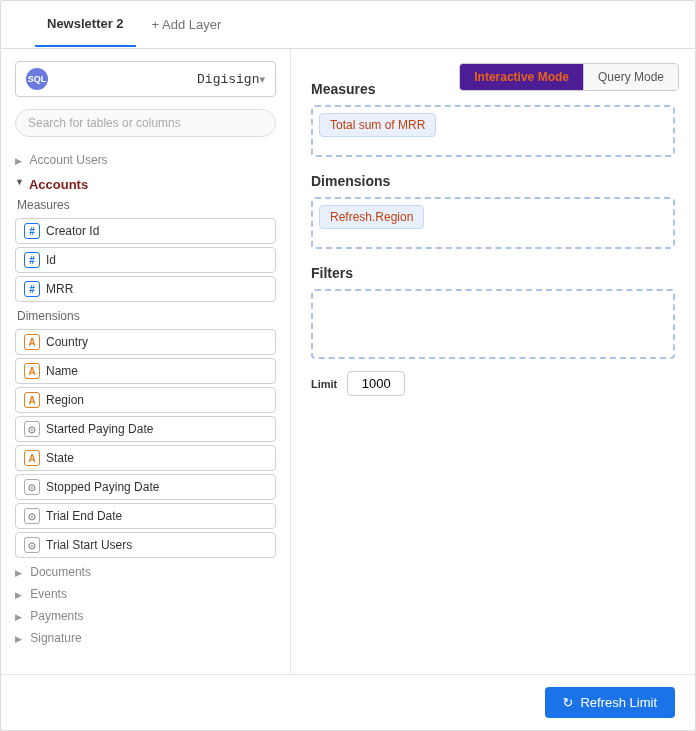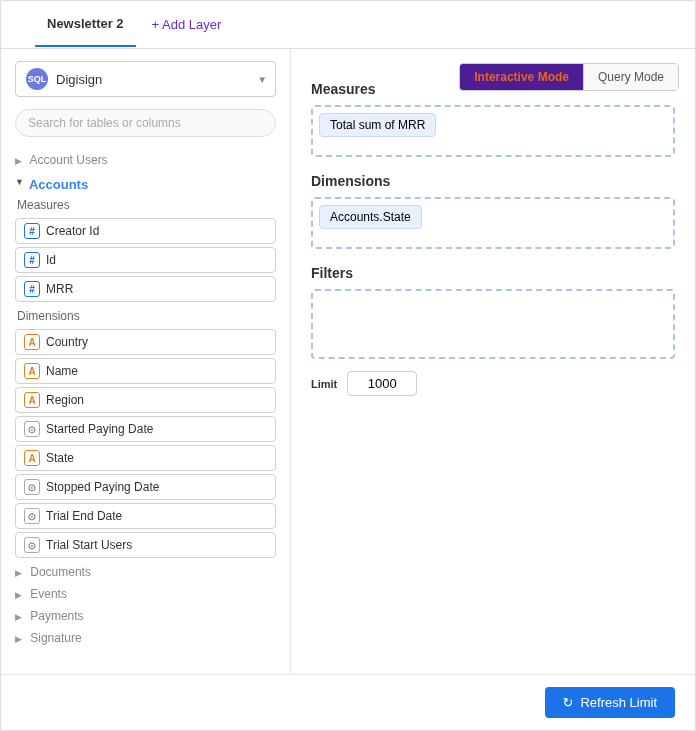--- a/index.html
+++ b/index.html
@@ -41,21 +41,21 @@
       color: #555;
       border-bottom: 2px solid transparent;
       margin-right: 4px;
     }
     .tab.active {
       color: #333;
       font-weight: 600;
       border-bottom: 2px solid #1a73e8;
     }
     .add-layer {
-      color: #6d28d9;
+      color: #737373;
       padding: 14px 12px;
       cursor: pointer;
     }
 
     
     .main {
       display: flex;
       flex: 1;
       overflow: hidden;
     }
@@ -66,20 +66,21 @@
       flex-shrink: 0;
       border-right: 1px solid #e5e5e5;
       display: flex;
       flex-direction: column;
       overflow: hidden;
     }
 
     .datasource-selector {
       padding: 12px 14px 8px;
       flex-shrink: 0;
+      text-align: right;
     }
     .datasource-dropdown {
       display: flex;
       align-items: center;
       border: 1px solid #ccc;
       border-radius: 4px;
       padding: 6px 10px;
       cursor: pointer;
       background: #fff;
     }
@@ -93,20 +94,21 @@
       height: 22px;
       display: flex;
       align-items: center;
       justify-content: center;
       margin-right: 8px;
       flex-shrink: 0;
     }
     .datasource-dropdown .ds-name {
       flex: 1;
       color: #333;
+      font-family: Liberation Mono, monospace;
     }
     .datasource-dropdown .caret {
       color: #888;
       font-size: 11px;
     }
 
     .search-box {
       padding: 4px 14px 8px;
       flex-shrink: 0;
     }
@@ -134,21 +136,21 @@
       padding: 4px 0;
       cursor: pointer;
     }
     .tree-group-collapsed::before {
       content: '▶';
       font-size: 9px;
       margin-right: 5px;
       color: #999;
     }
     .tree-group-open {
-      color: #3b82f6;
+      color: #7f1d1d;
       font-size: 13px;
       font-weight: 700;
       padding: 6px 0 2px;
       cursor: pointer;
       display: flex;
       align-items: flex-start;
     }
     .tree-group-open::before {
       content: '▼';
       font-size: 9px;
@@ -256,40 +258,40 @@
     }
 
     .chip {
       display: inline-flex;
       align-items: center;
       background: #e8f0fe;
       border: 1px solid #c5d8f8;
       border-radius: 4px;
       padding: 4px 10px;
       font-size: 12px;
-      color: #000000;
+      color: #c2410c;
       cursor: pointer;
     }
 
     .limit-row {
       display: flex;
       align-items: center;
       margin-top: 12px;
     }
     .limit-label {
       font-size: 11px;
       color: #333;
       font-weight: 600;
       margin-right: 10px;
     }
     .limit-input {
       border: 1px solid #ccc;
       border-radius: 4px;
       padding: 4px 8px;
-      width: 70px;
+      width: 58px;
       font-size: 13px;
       text-align: center;
       outline: none;
     }
 
     
     .bottom-bar {
       display: flex;
       justify-content: flex-end;
       align-items: center;
@@ -433,21 +435,21 @@
       <div class="section-title">Measures</div>
       <div class="drop-zone">
         <div class="chip">
           <span>Total sum of MRR</span>
         </div>
       </div>
 
       <div class="section-title">Dimensions</div>
       <div class="drop-zone">
         <div class="chip">
-          <span>Accounts.State</span>
+          <span>Refresh.Region</span>
         </div>
       </div>
 
       <div class="section-title">Filters</div>
       <div class="drop-zone filters-zone"></div>
 
       <div class="limit-row">
         <span class="limit-label">Limit</span>
         <input class="limit-input" type="text" value="1000" style="">
       </div>

